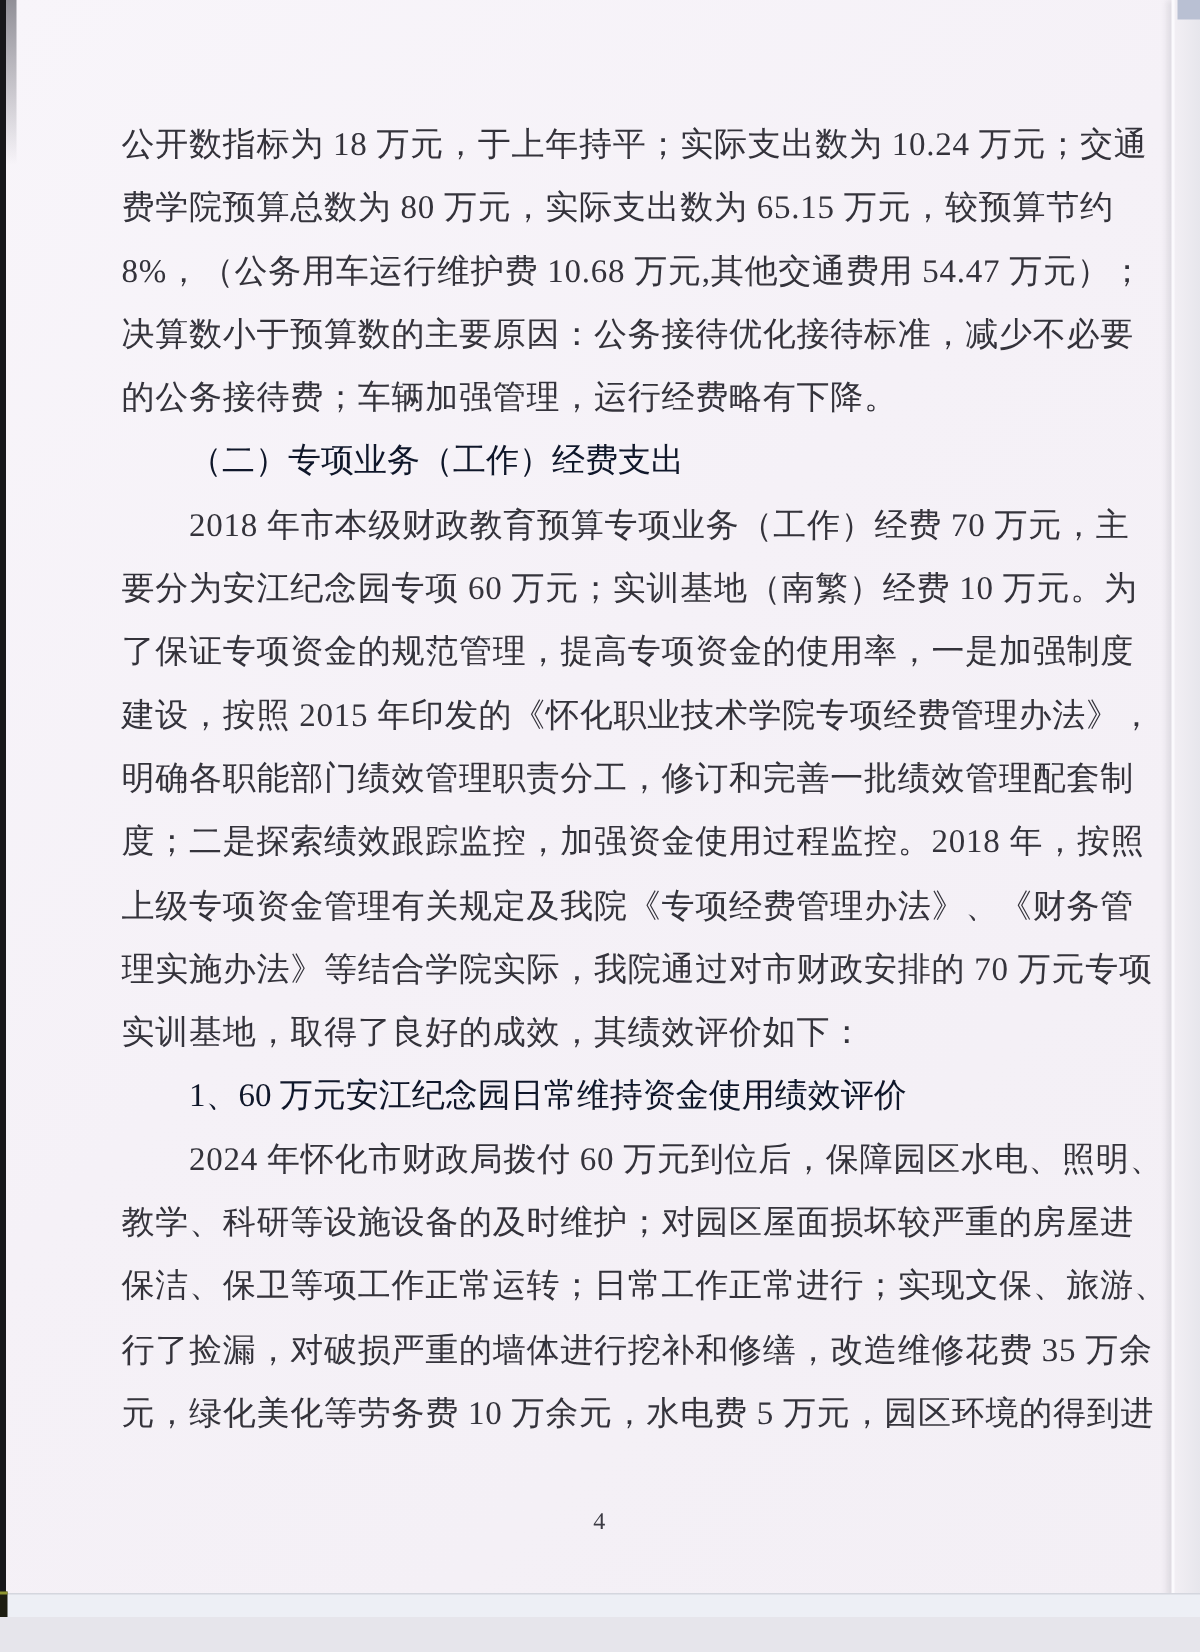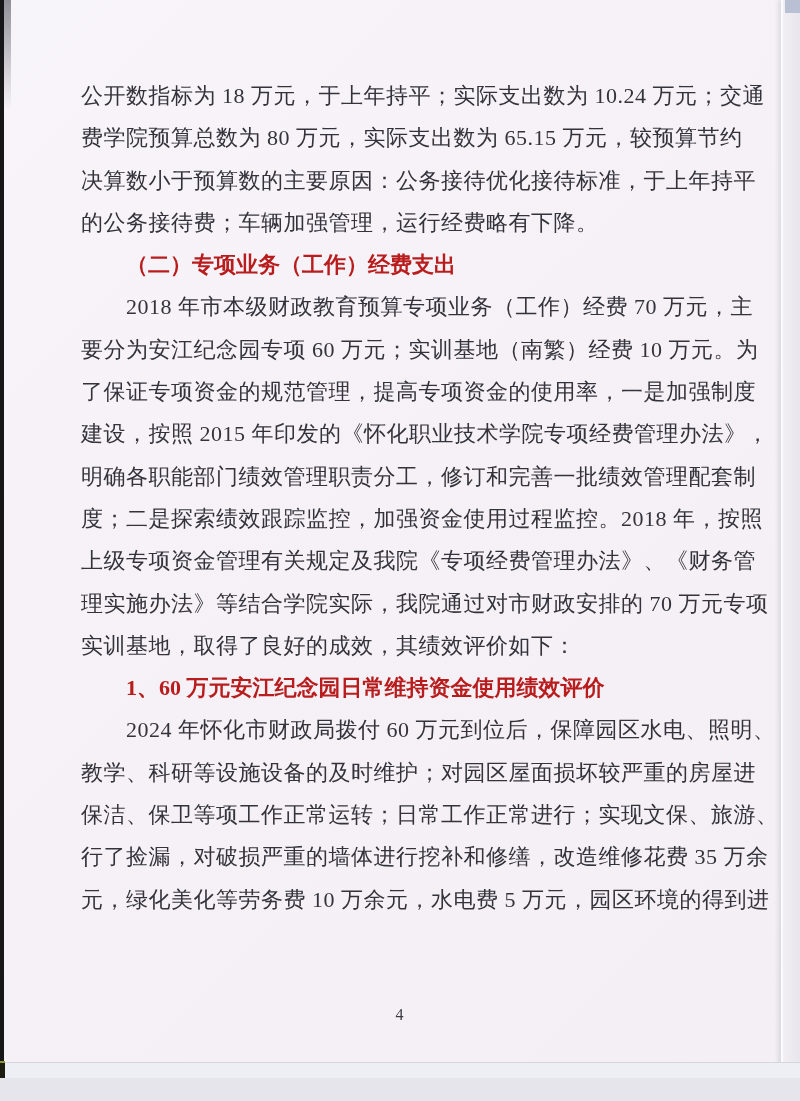--- a/index.html
+++ b/index.html
@@ -53,22 +53,22 @@
     color: #34333b;
   }
   .line {
     height: 42.3px;
     line-height: 42.3px;
     font-size: 22px;
     letter-spacing: 0.5px;
     white-space: nowrap;
   }
   .line.heading {
-    font-weight: bold;
-    color: #b91c1c;
+    font-weight: normal;
+    color: #0f172a;
     letter-spacing: 0px;
   }
   .line.indent { padding-left: 45px; }
   .page-number {
     position: absolute;
     left: 0; top: 1006px;
     width: 800px;
     text-align: center;
     font-size: 16px;
     color: #3c3b44;
@@ -77,21 +77,22 @@
 </style>
 </head>
 <body>
 
 <div id="scan-root">
   <div class="page-surface"></div>
 
   <div class="doc-body" id="doc-body">
       <div class="line">公开数指标为 18 万元，于上年持平；实际支出数为 10.24 万元；交通</div>
       <div class="line">费学院预算总数为 80 万元，实际支出数为 65.15 万元，较预算节约</div>
-      <div class="line">决算数小于预算数的主要原因：公务接待优化接待标准，于上年持平</div>
+      <div class="line">8%，（公务用车运行维护费 10.68 万元,其他交通费用 54.47 万元）；</div>
+      <div class="line">决算数小于预算数的主要原因：公务接待优化接待标准，减少不必要</div>
       <div class="line">的公务接待费；车辆加强管理，运行经费略有下降。</div>
       <div class="line heading indent">（二）专项业务（工作）经费支出</div>
       <div class="line indent">2018 年市本级财政教育预算专项业务（工作）经费 70 万元，主</div>
       <div class="line">要分为安江纪念园专项 60 万元；实训基地（南繁）经费 10 万元。为</div>
       <div class="line">了保证专项资金的规范管理，提高专项资金的使用率，一是加强制度</div>
       <div class="line">建设，按照 2015 年印发的《怀化职业技术学院专项经费管理办法》，</div>
       <div class="line">明确各职能部门绩效管理职责分工，修订和完善一批绩效管理配套制</div>
       <div class="line">度；二是探索绩效跟踪监控，加强资金使用过程监控。2018 年，按照</div>
       <div class="line">上级专项资金管理有关规定及我院《专项经费管理办法》、《财务管</div>
       <div class="line">理实施办法》等结合学院实际，我院通过对市财政安排的 70 万元专项</div>

